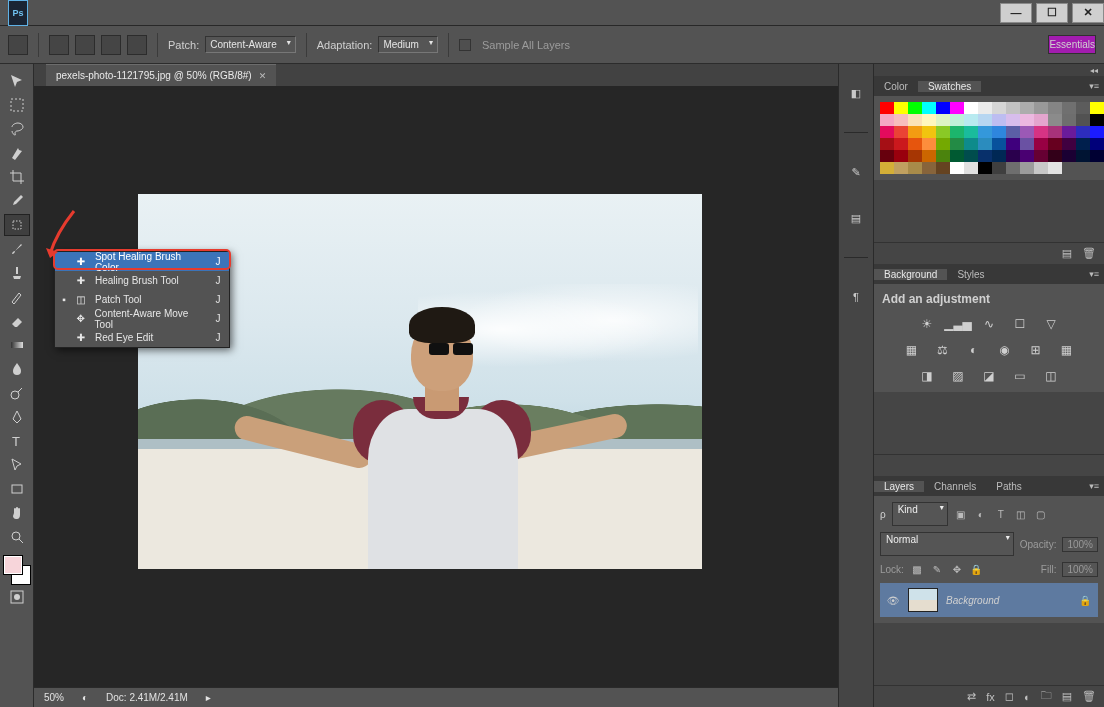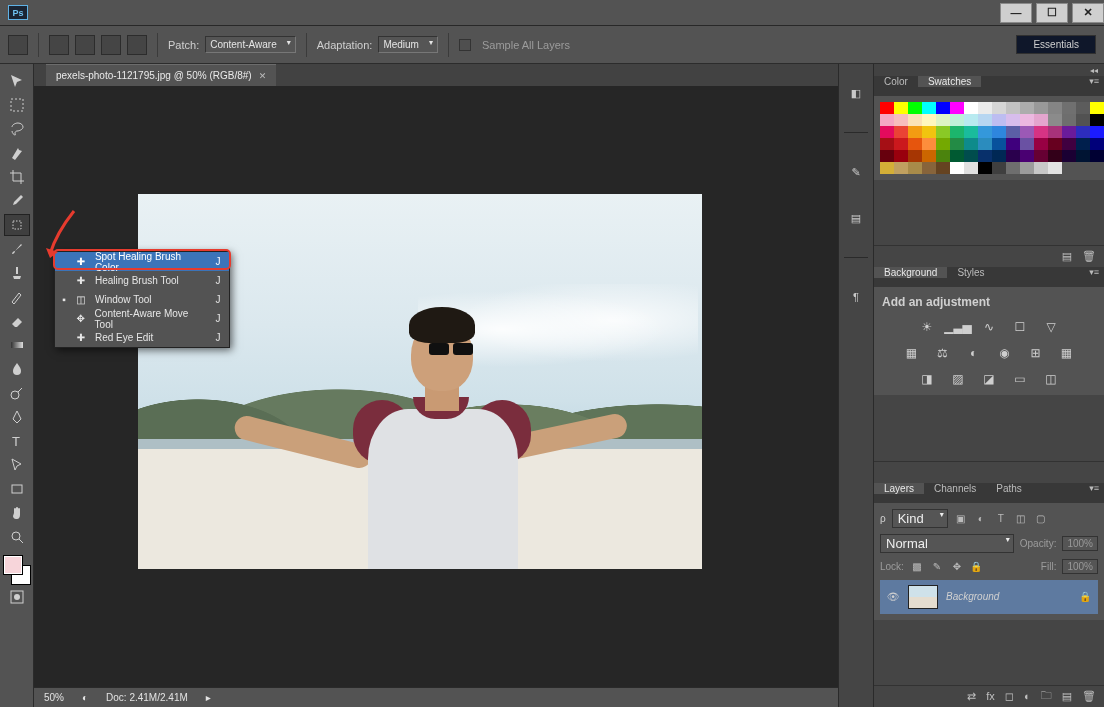--- a/index.html
+++ b/index.html
@@ -1,29 +1,29 @@
 <!DOCTYPE html>
 <html><head>
 <meta charset="utf-8">
 <style>
   * { box-sizing: border-box; margin: 0; padding: 0; font-family: "Segoe UI", Tahoma, sans-serif; }
   body { width: 1104px; height: 707px; background: #535353; overflow: hidden; font-size: 11px; color: #d0d0d0; }
   .titlebar { height: 26px; background: #535353; display: flex; align-items: center; padding-left: 8px; border-bottom: 1px solid #282828; }
-  .ps-logo { width: 20px; height: 15px; background: #1a2433; border:1px solid #5fb2e6; color:#6fc0ef; font-weight:bold; font-size:9px; display:flex; align-items:center; justify-content:center; border-radius:0; margin-right:10px;}
+  .ps-logo { width: 20px; height: 26px; background: #1a2433; border:1px solid #5fb2e6; color:#6fc0ef; font-weight:bold; font-size:9px; display:flex; align-items:center; justify-content:center; border-radius:0; margin-right:10px;}
   .menu { display:flex; gap:2px; }
   .menu span { padding: 4px 9px; cursor:default; }
   .winctrl { margin-left:auto; display:flex; }
   .winctrl div { width:32px; height:20px; background:#cfcfcf; margin-left:4px; border:1px solid #8a8a8a; display:flex; align-items:center; justify-content:center; color:#222; font-weight:bold; font-size:11px;}
   .options-bar { height:38px; background:#535353; display:flex; align-items:center; padding:0 8px; gap:6px; border-bottom:1px solid #2c2c2c;}
   .opt-icon { width:20px; height:20px; background:#454545; border:1px solid #2c2c2c;}
   .opt-sep { width:1px; height:24px; background:#3b3b3b; margin:0 4px;}
   .opt-label { font-size:11px; color:#d0d0d0; }
   .dropdown { background:#555; border:1px solid #333; border-right-color:#777; border-bottom-color:#777; padding:2px 18px 2px 4px; font-size:10px; color:#e5e5e5; position:relative; }
   .dropdown::after{content:"▾"; position:absolute; right:4px; top:1px; font-size:8px;}
-  .essentials { margin-left:auto; background:#0f172a; border:1px solid #303030; padding:3px 16px; font-size:10px;}
+  .essentials { margin-left:auto; background:#a21caf; border:1px solid #303030; padding:3px 0; font-size:10px;}
   .workspace { display:flex; height: calc(707px - 26px - 38px); }
   .tool-col { width:34px; background:#535353; border-right:1px solid #2b2b2b; display:flex; flex-direction:column; align-items:center; padding-top:6px; gap:2px;}
   .tool { width:26px; height:22px; display:flex; align-items:center; justify-content:center; border:1px solid transparent;}
   .tool.active { background:#3f3f3f; border:1px solid #222;}
   .tool svg{width:16px;height:16px;}
   .fgbg { width:26px; height:28px; position:relative; margin-top:6px;}
   .fgbg .fg{position:absolute;left:0;top:0;width:18px;height:18px;background:#f7d5da;border:1px solid #fff;outline:1px solid #000;}
   .fgbg .bg{position:absolute;right:0;bottom:0;width:18px;height:18px;background:#fff;border:1px solid #fff;outline:1px solid #000;}
   .doc-area { flex:1; background:#262626; position:relative; display:flex; flex-direction:column;}
   .doc-tabs { height:22px; background:#424242; display:flex; align-items:center;}
@@ -59,39 +59,39 @@
   .flyout-item .sc{margin-left:auto;width:10px;text-align:center;}
   .flyout-item .dot{width:6px;text-align:center;}
   .flyout-item .ic{width:16px;height:14px;display:flex;align-items:center;justify-content:center;}
   .highlight-box{position:absolute;left:19px;top:163px;width:178px;height:21px;border:2px solid #e63b2e;border-radius:5px;z-index:60;pointer-events:none;}
   .red-arrow{position:absolute;left:10px;top:120px;z-index:60;}
   .statusbar{height:20px;background:#535353;display:flex;align-items:center;padding:0 10px;gap:18px;font-size:10px;color:#e2e2e2;border-top:1px solid #2a2a2a;}
   .right-dock{width:36px;background:#454545;border-left:1px solid #2a2a2a;border-right:1px solid #2a2a2a;display:flex;flex-direction:column;align-items:center;padding-top:20px;gap:28px;}
   .right-dock .sep{width:24px;height:1px;background:#2a2a2a;margin:2px 0;}
   .rd-icon{width:20px;height:18px;display:flex;align-items:center;justify-content:center;color:#c9c9c9;}
   .panels{width:230px;background:#454545;display:flex;flex-direction:column;}
-  .panel-tabs{height:20px;background:#383838;display:flex;align-items:flex-start;}
+  .panel-tabs{height:20px;background:#383838;display:flex;align-items:center;}
   .ptab{padding:0 10px;font-size:10px;color:#bcbcbc;display:flex;align-items:center;}
   .ptab.active{background:#535353;color:#e8e8e8;}
   .panel-body{background:#535353;padding:6px;}
   .swatch-grid{display:grid;grid-template-columns:repeat(16,14px);gap:0;}
   .sw{width:14px;height:12px;}
   .adjust-body{padding:8px;display:flex;flex-direction:column;gap:10px;}
   .adj-row{display:flex;gap:13px;justify-content:center;}
   .adj-ic{width:18px;height:16px;color:#cfcfcf;display:flex;align-items:center;justify-content:center;font-size:12px;}
   .layers-body{padding:6px;font-size:10px;}
   .lrow{display:flex;align-items:center;gap:6px;margin-bottom:6px;}
   .lsel{flex:0 0 56px;}
   .layer-item{height:34px;background:#5e7aa0;display:flex;align-items:center;padding:0 6px;gap:8px;}
   .eye{width:14px;text-align:center;}
   .thumb{width:30px;height:24px;background:linear-gradient(#cfe2ea 50%,#e5ddcf 50%);border:1px solid #222;}
   .layer-name{font-style:italic;}
   .lock-ic{margin-left:auto;}
   .panel-footer{height:22px;background:#454545;border-top:1px solid #323232;display:flex;align-items:center;justify-content:flex-end;gap:10px;padding:0 8px;color:#bfbfbf;font-size:11px;margin-top:auto;}
-  .small-dd{background:#555;border:1px solid #333;padding:1px 14px 1px 5px;font-size:13px;color:#eee;position:relative;}
+  .small-dd{background:#555;border:1px solid #333;padding:1px 14px 10px 5px;font-size:10px;color:#eee;position:relative;}
   .small-dd::after{content:"▾";position:absolute;right:3px;top:0;font-size:8px;}
   .pct{background:#555;border:1px solid #333;padding:1px 4px;font-size:10px;color:#999;min-width:34px;text-align:right;}
   .chk{width:12px;height:12px;background:#4f4f4f;border:1px solid #333;display:inline-block;vertical-align:middle;margin-right:5px;}
   .dim{color:#9c9c9c;}
   .lockrow-ic{width:14px;height:14px;display:inline-flex;align-items:center;justify-content:center;color:#bbb;}
   .spacer{flex:1;}
   .collapse-arrows{height:12px;background:#424242;display:flex;justify-content:flex-end;align-items:center;padding-right:6px;color:#bbb;font-size:8px;}
   .panel-corner{margin-left:auto;padding:0 5px;color:#bbb;font-size:9px;}
 </style>
 </head>
@@ -294,21 +294,21 @@
         </div>
         <div class="flyout-item">
           <span class="dot"></span>
             <span class="ic">✚</span>
           <span>Healing Brush Tool</span>
           <span class="sc">J</span>
         </div>
         <div class="flyout-item">
           <span class="dot">▪</span>
             <span class="ic">◫</span>
-          <span>Window Tool</span>
+          <span>Patch Tool</span>
           <span class="sc">J</span>
         </div>
         <div class="flyout-item">
           <span class="dot"></span>
             <span class="ic">✥</span>
           <span>Content-Aware Move Tool</span>
           <span class="sc">J</span>
         </div>
         <div class="flyout-item">
           <span class="dot"></span>

